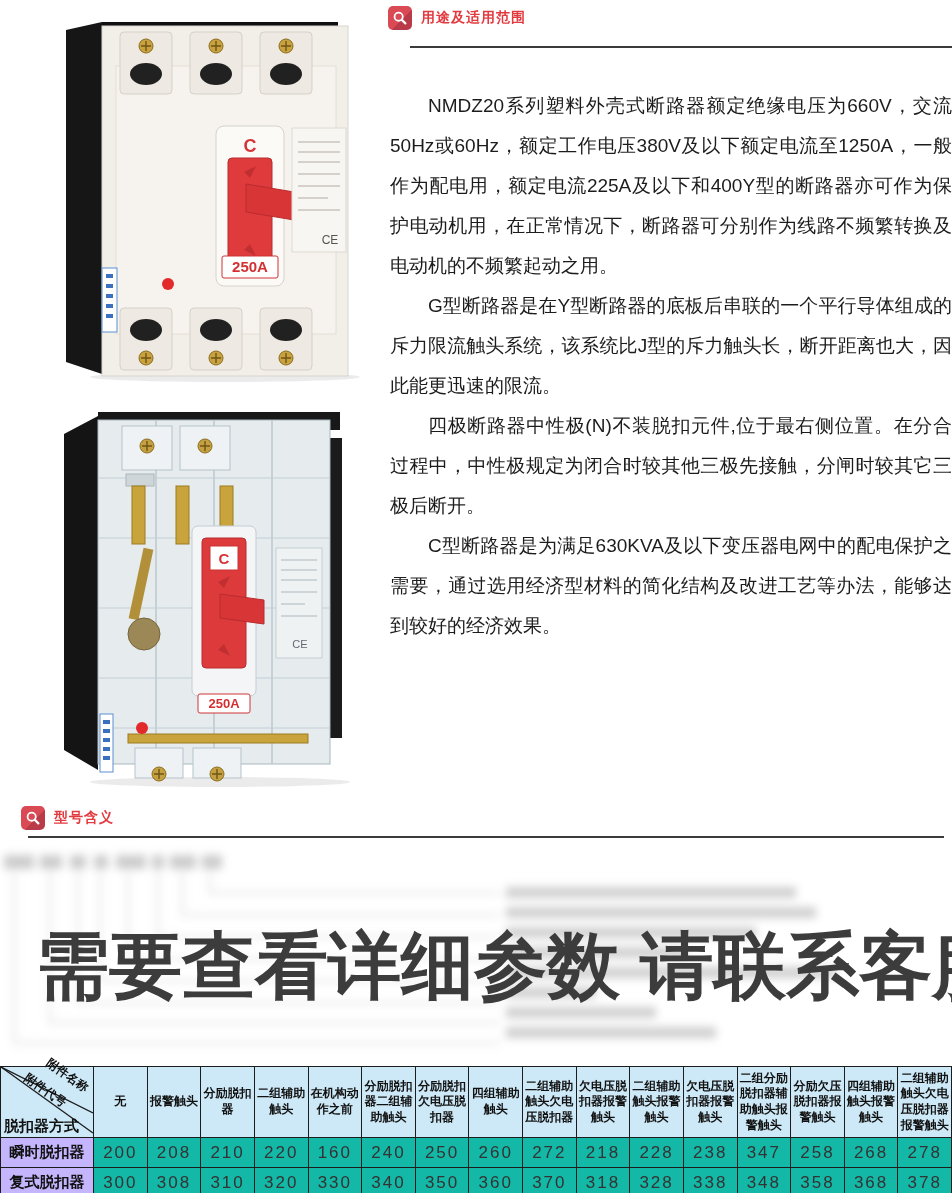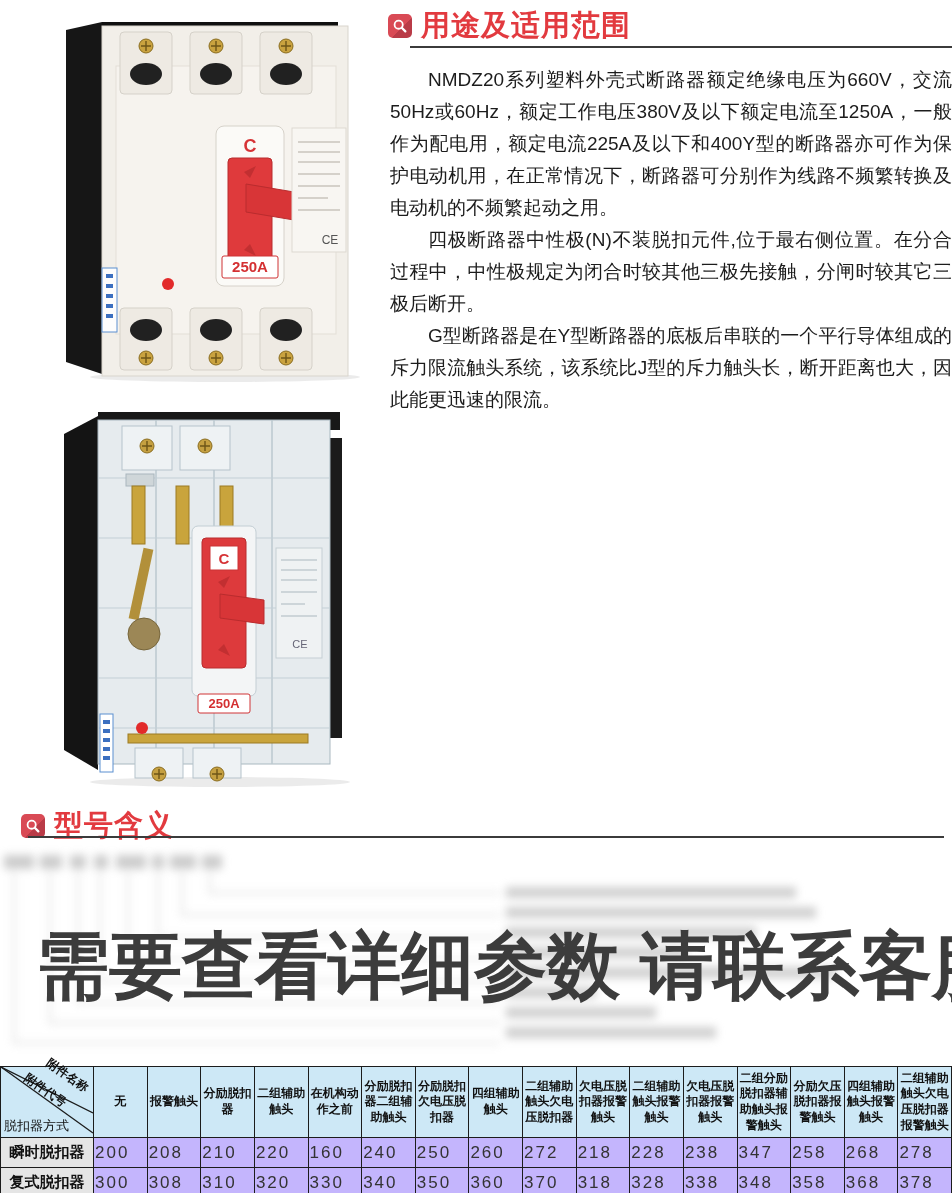--- a/index.html
+++ b/index.html
@@ -4,50 +4,50 @@
 <style>
   html,body{margin:0;padding:0;background:#fff;}
   .page{position:relative;width:952px;height:1193px;background:#fff;overflow:hidden;
         font-family:"Liberation Sans","DejaVu Sans",sans-serif;color:#1a1a1a;}
 
   
   .sec-header{position:absolute;display:flex;align-items:center;gap:9px;}
   .sec-icon{width:24px;height:24px;border-radius:5px;flex:0 0 auto;
             background:linear-gradient(135deg,#d94a55 58%,#b93b47 58%);
             display:flex;align-items:center;justify-content:center;}
-  .sec-title{color:#e23a3f;font-size:29px;font-weight:600;letter-spacing:1px;white-space:nowrap;}
+  .sec-title{color:#e23a3f;font-size:14px;font-weight:600;letter-spacing:1px;white-space:nowrap;}
   .sec-line{position:absolute;height:2px;background:#3b3b3b;}
 
   
-  .text-col{position:absolute;left:390px;top:64px;width:562px;font-size:19px;line-height:32px;
+  .text-col{position:absolute;left:390px;top:86px;width:562px;font-size:19px;line-height:40px;
             text-align:justify;color:#1c1c1c;}
   .text-col p{margin:0;text-indent:2em;}
 
   
   .model-blur{position:absolute;left:0;top:845px;width:952px;height:218px;
               filter:blur(4px);opacity:.6;}
   .overlay-text{position:absolute;left:36px;top:918px;width:900px;font-size:73px;font-weight:600;
                 color:#3c3c3c;white-space:nowrap;letter-spacing:0;}
 
   
   .spec-table{position:absolute;left:0;top:1066px;width:952px;border-collapse:collapse;
               table-layout:fixed;}
   .spec-table th,.spec-table td{border:1px solid #1c1c1c;}
   .spec-table thead th{background:#cde8f6;font-size:12px;font-weight:600;color:#111;
                        padding:1px;height:68px;vertical-align:middle;text-align:center;
                        line-height:1.3;word-break:break-all;}
-  .spec-table tbody td{height:27px;font-size:17px;color:#333;background:#c4b5fd;
+  .spec-table tbody td{height:27px;text-align:center;font-size:17px;color:#333;background:#14b8a6;
                        letter-spacing:2px;}
-  .spec-table tbody th.rowlabel{background:#e5e5e5;font-size:15px;font-weight:700;color:#111;
+  .spec-table tbody th.rowlabel{background:#c4b5fd;font-size:15px;font-weight:700;color:#111;
                                 text-align:center;}
   .corner{position:relative;width:92px;padding:0!important;}
   .corner svg{position:absolute;left:0;top:0;}
   .corner-top{position:absolute;top:1px;right:2px;transform:rotate(35deg);font-size:12px;font-weight:600;}
   .corner-mid{position:absolute;top:16px;left:20px;transform:rotate(35deg);font-size:12px;font-weight:600;}
-  .corner-bottom{position:absolute;bottom:2px;left:3px;font-size:13px;font-weight:400;transform:none;}
+  .corner-bottom{position:absolute;bottom:2px;left:3px;font-size:15px;font-weight:700;transform:none;}
 
   .photo{position:absolute;}
 </style>
 </head>
 <body>
 
 <div class="page">
 
   <svg class="photo" style="left:40px;top:16px" width="330" height="368" viewBox="0 0 330 368">
     <ellipse cx="185" cy="361" rx="135" ry="5" fill="rgba(0,0,0,0.08)"></ellipse>
@@ -196,22 +196,23 @@
         <circle cx="7.5" cy="7.5" r="4.6" fill="none" stroke="#fff" stroke-width="2"></circle>
         <line x1="11" y1="11" x2="15" y2="15" stroke="#fff" stroke-width="2.6" stroke-linecap="round"></line>
       </svg>
     </span>
     <span class="sec-title">用途及适用范围</span>
   </div>
   <div class="sec-line" style="left:410px;top:46px;width:542px"></div>
 
   <div class="text-col">
     <p>NMDZ20系列塑料外壳式断路器额定绝缘电压为660V，交流50Hz或60Hz，额定工作电压380V及以下额定电流至1250A，一般作为配电用，额定电流225A及以下和400Y型的断路器亦可作为保护电动机用，在正常情况下，断路器可分别作为线路不频繁转换及电动机的不频繁起动之用。</p>
+    <p>G型断路器是在Y型断路器的底板后串联的一个平行导体组成的斥力限流触头系统，该系统比J型的斥力触头长，断开距离也大，因此能更迅速的限流。</p>
     <p>四极断路器中性极(N)不装脱扣元件,位于最右侧位置。在分合过程中，中性极规定为闭合时较其他三极先接触，分闸时较其它三极后断开。</p>
-    <p>G型断路器是在Y型断路器的底板后串联的一个平行导体组成的斥力限流触头系统，该系统比J型的斥力触头长，断开距离也大，因此能更迅速的限流。</p>
+    <p>C型断路器是为满足630KVA及以下变压器电网中的配电保护之需要，通过选用经济型材料的简化结构及改进工艺等办法，能够达到较好的经济效果。</p>
   </div>
 
   <div class="sec-header" style="left:21px;top:806px">
     <span class="sec-icon">
       <svg width="16" height="16" viewBox="0 0 18 18">
         <circle cx="7.5" cy="7.5" r="4.6" fill="none" stroke="#fff" stroke-width="2"></circle>
         <line x1="11" y1="11" x2="15" y2="15" stroke="#fff" stroke-width="2.6" stroke-linecap="round"></line>
       </svg>
     </span>
     <span class="sec-title">型号含义</span>

